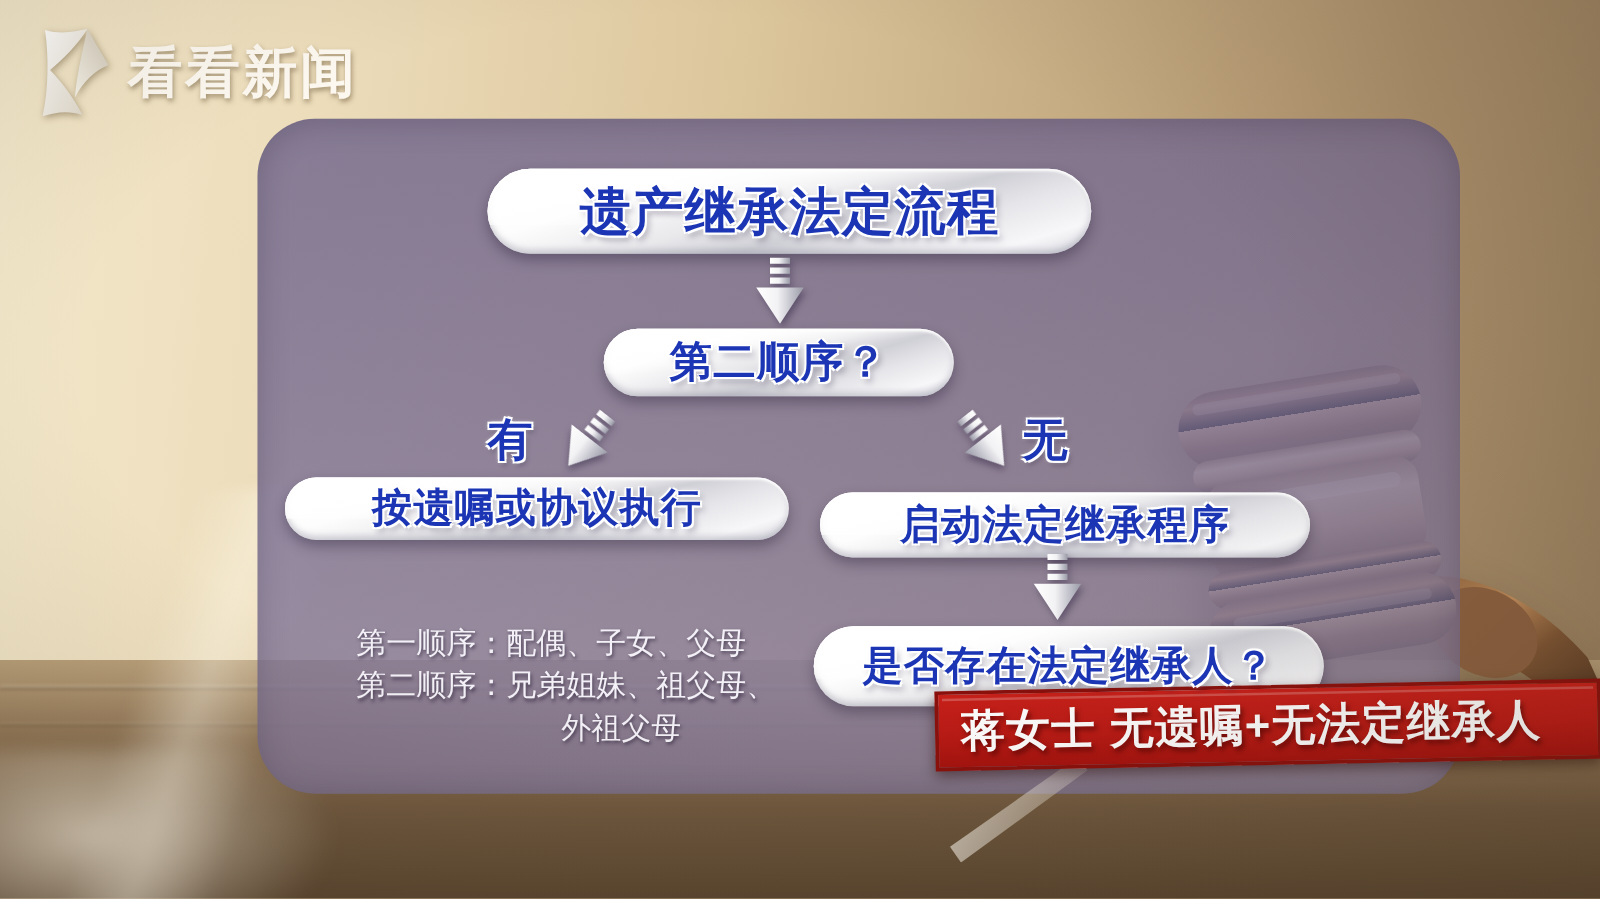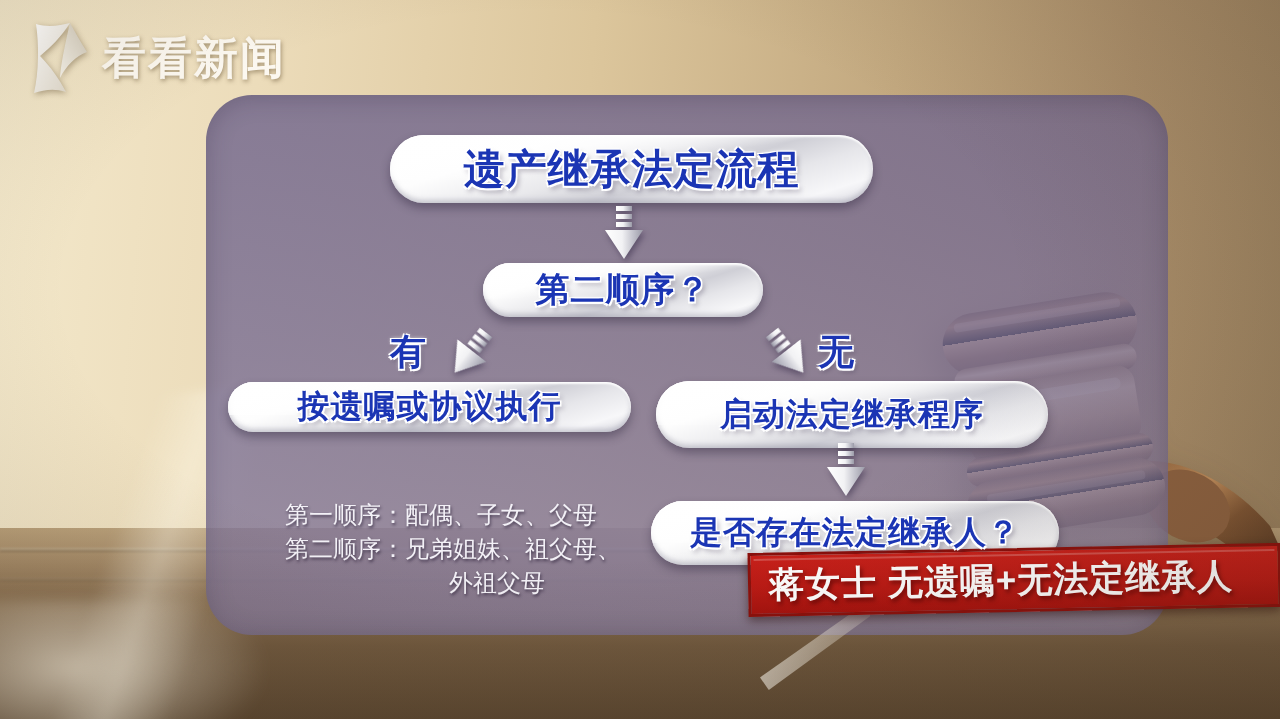--- a/index.html
+++ b/index.html
@@ -96,21 +96,21 @@
 
   #box-title{left:390px;top:135px;width:483px;height:68px;font-family:Liberation Mono, monospace;}
   #box-title .pill-txt{font-size:41px;}
 
   #box-will{left:483px;top:263px;width:280px;height:54px;}
   #box-will .pill-txt{font-size:34px;}
 
   #box-left{left:228px;top:382px;width:403px;height:50px;}
   #box-left .pill-txt{font-size:32px;}
 
-  #box-right{left:656px;top:381px;width:392px;height:67px;}
+  #box-right{left:656px;top:394px;width:392px;height:52px;}
   #box-right .pill-txt{font-size:32px;}
 
   #box-heir{left:651px;top:501px;width:408px;height:64px;}
   #box-heir .pill-txt{font-size:32px;}
 
   
   .arrow{position:absolute;}
   .arrow svg{display:block;width:100%;height:100%;
     filter:drop-shadow(2px 3px 3px rgba(35,25,55,.45));}
   #arrow-title{left:603px;top:206px;width:42px;height:54px;}

